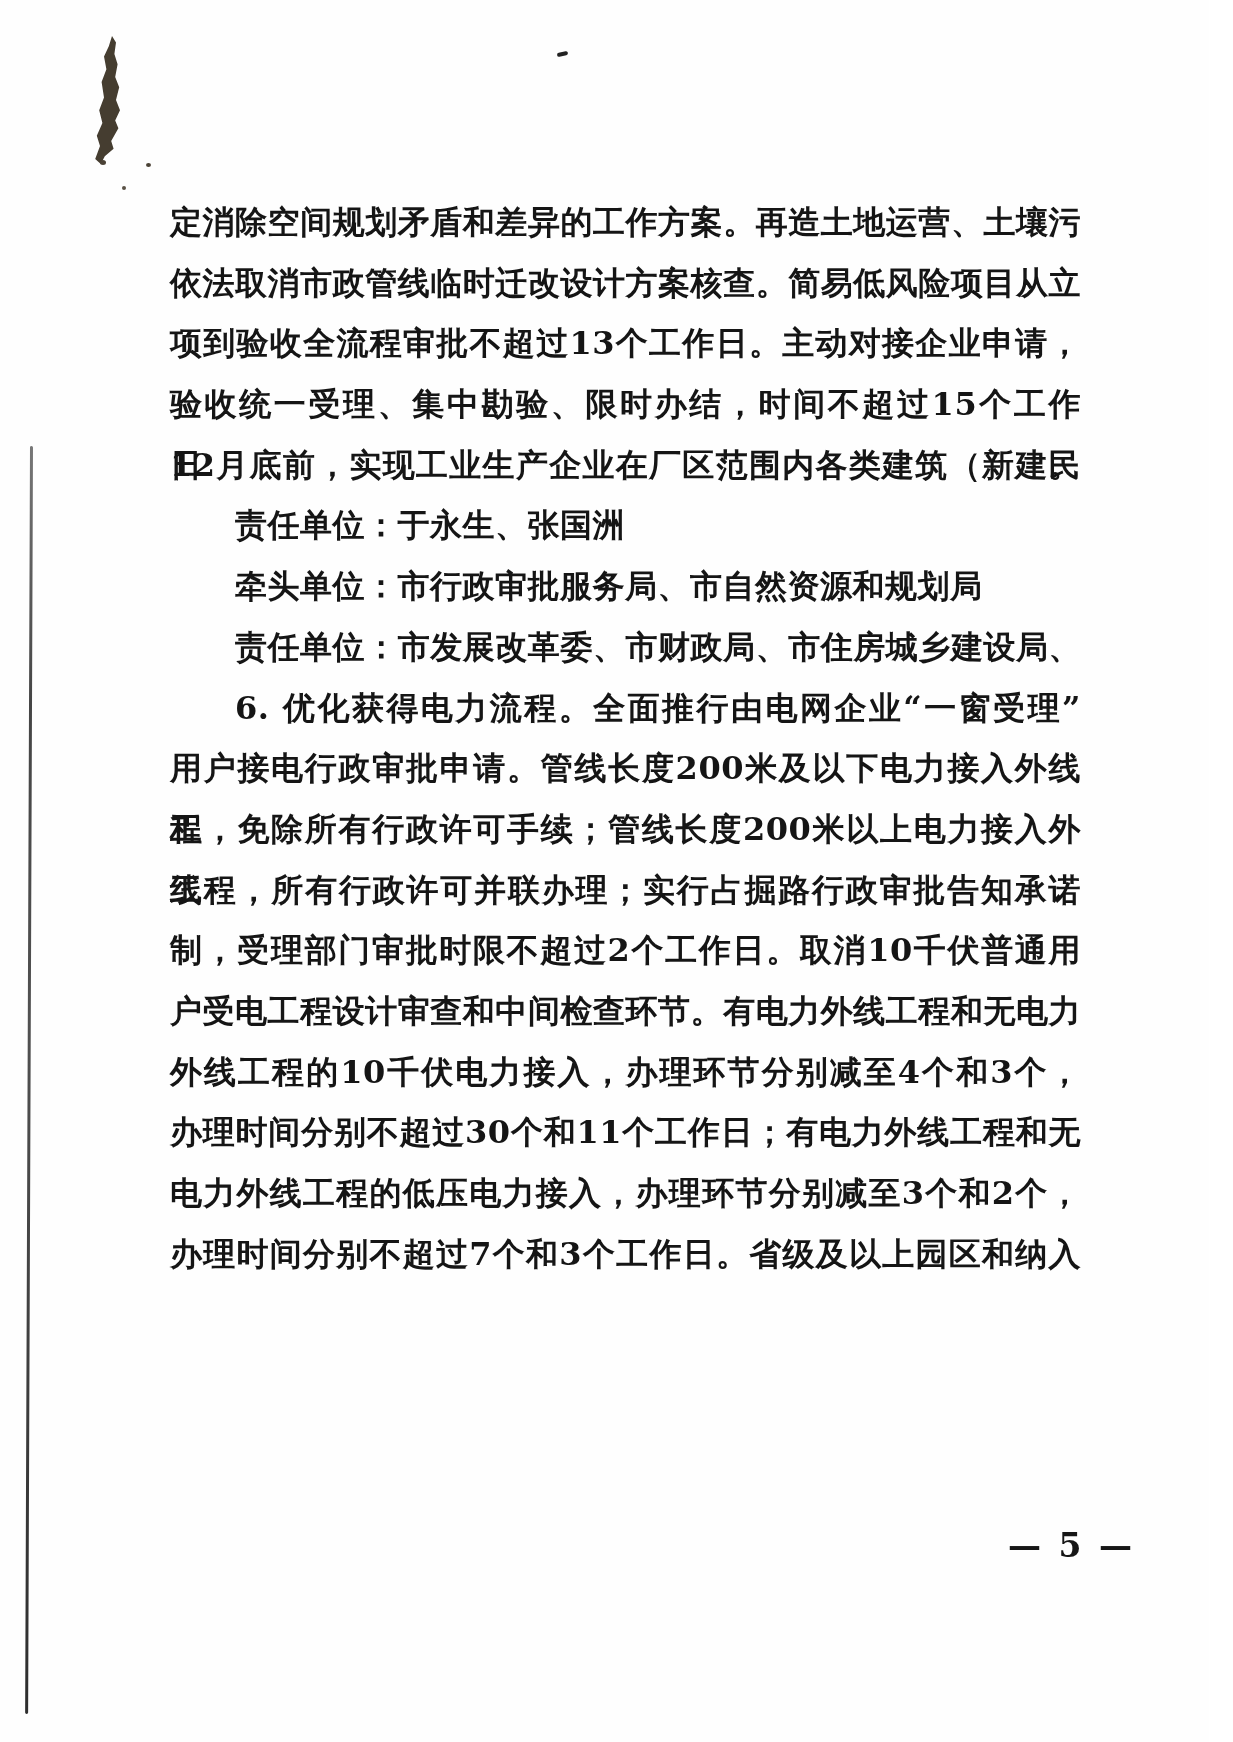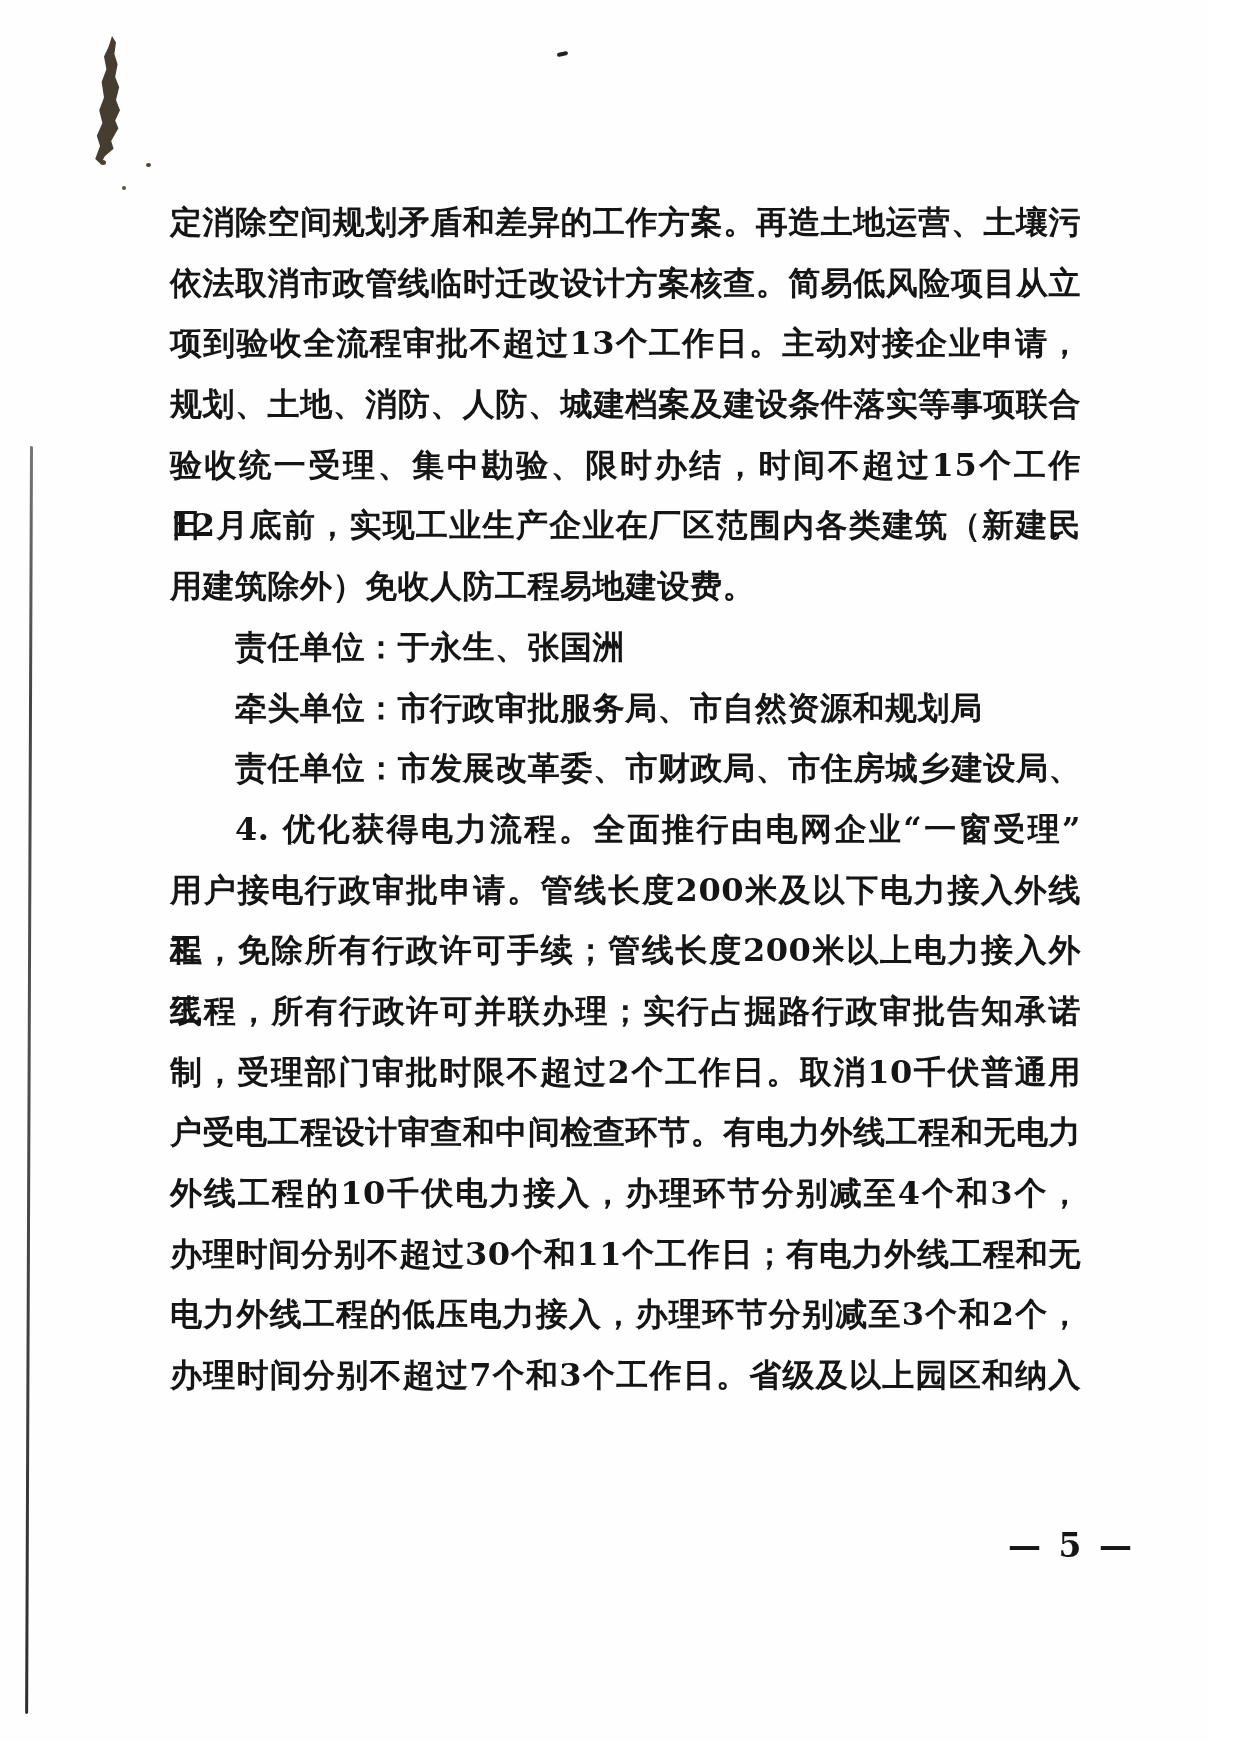--- a/index.html
+++ b/index.html
@@ -78,28 +78,26 @@
   <div class="speck1"></div>
   <div class="speck2"></div>
   <div class="speck3"></div>
   <div class="topdash"></div>
   <div class="scanline"></div>
 
   <div class="textblock" id="body-text">
       <div class="line fill">定消除空间规划矛盾和差异的工作方案。再造土地运营、土壤污</div>
       <div class="line fill">依法取消市政管线临时迁改设计方案核查。简易低风险项目从立</div>
       <div class="line fill">项到验收全流程审批不超过13个工作日。主动对接企业申请，</div>
-      <div class="line fill">规划、土地、消防、人防、城建档案及建设条件落实等事项联合</div>
       <div class="line fill">验收统一受理、集中勘验、限时办结，时间不超过15个工作日。</div>
       <div class="line fill">12月底前，实现工业生产企业在厂区范围内各类建筑（新建民</div>
-      <div class="line">用建筑除外）免收人防工程易地建设费。</div>
       <div class="line indent">责任单位：于永生、张国洲</div>
       <div class="line indent">牵头单位：市行政审批服务局、市自然资源和规划局</div>
       <div class="line indent fill">责任单位：市发展改革委、市财政局、市住房城乡建设局、</div>
-      <div class="line indent fill">4. 优化获得电力流程。全面推行由电网企业“一窗受理”</div>
+      <div class="line indent fill">6. 优化获得电力流程。全面推行由电网企业“一窗受理”</div>
       <div class="line fill">用户接电行政审批申请。管线长度200米及以下电力接入外线工</div>
       <div class="line fill">程，免除所有行政许可手续；管线长度200米以上电力接入外线</div>
       <div class="line fill">工程，所有行政许可并联办理；实行占掘路行政审批告知承诺</div>
       <div class="line fill">制，受理部门审批时限不超过2个工作日。取消10千伏普通用</div>
       <div class="line fill">户受电工程设计审查和中间检查环节。有电力外线工程和无电力</div>
       <div class="line fill">外线工程的10千伏电力接入，办理环节分别减至4个和3个，</div>
       <div class="line fill">办理时间分别不超过30个和11个工作日；有电力外线工程和无</div>
       <div class="line fill">电力外线工程的低压电力接入，办理环节分别减至3个和2个，</div>
       <div class="line fill">办理时间分别不超过7个和3个工作日。省级及以上园区和纳入</div>
     </div>

